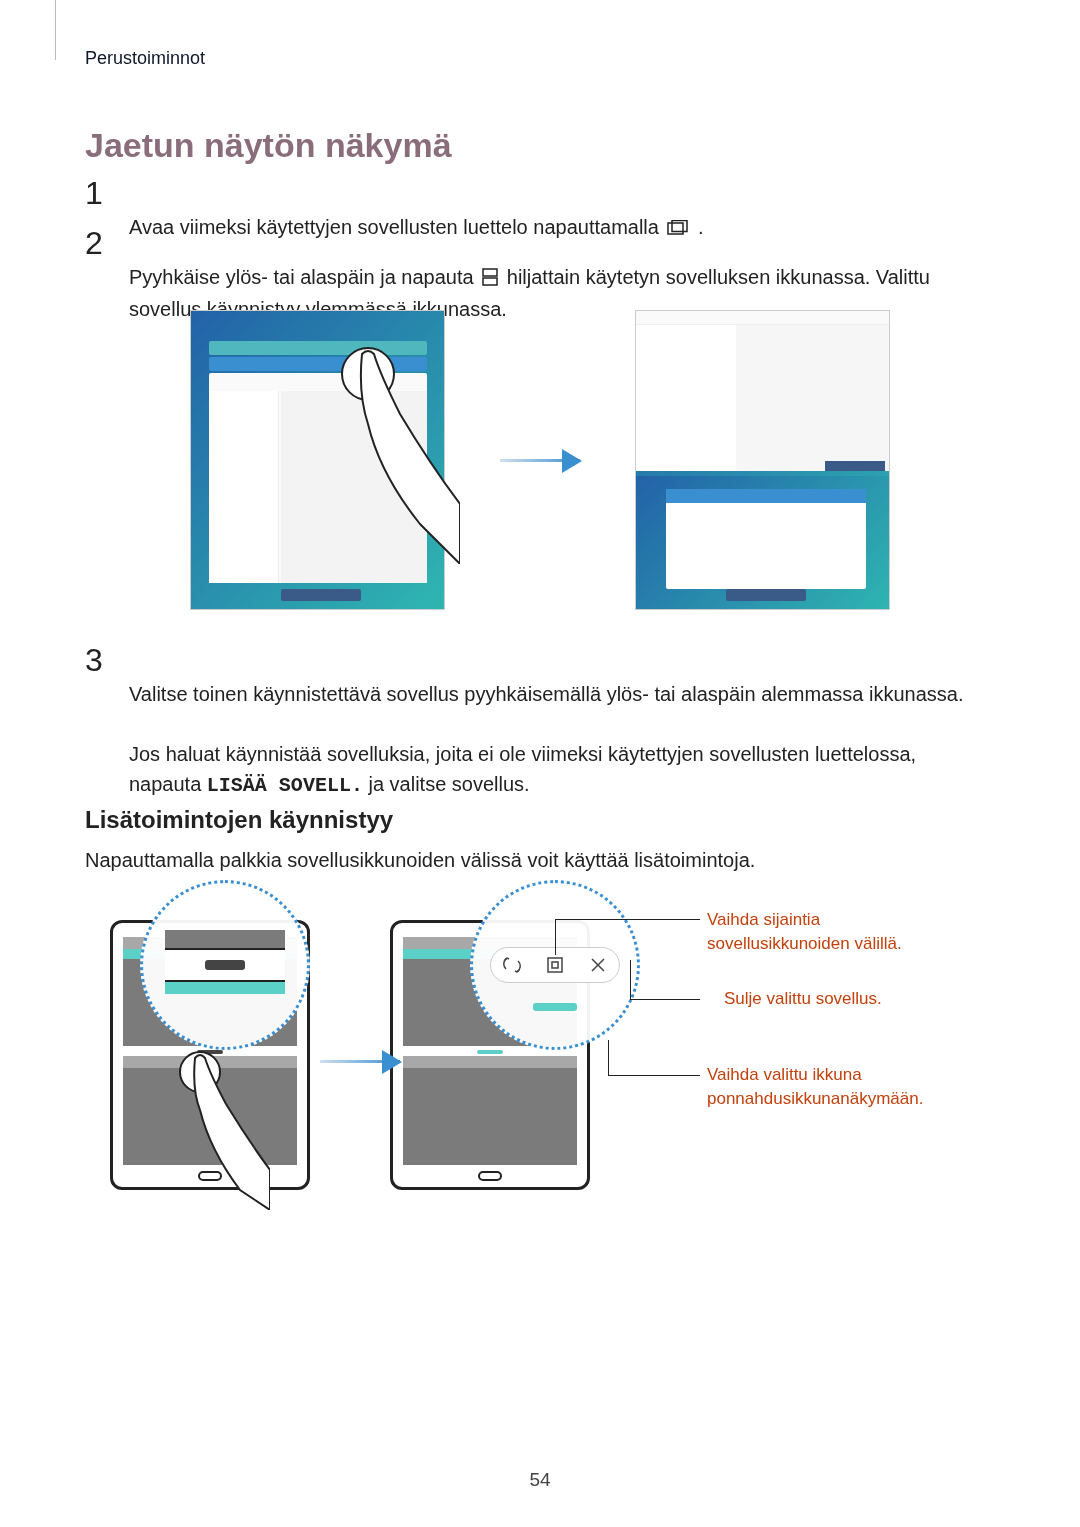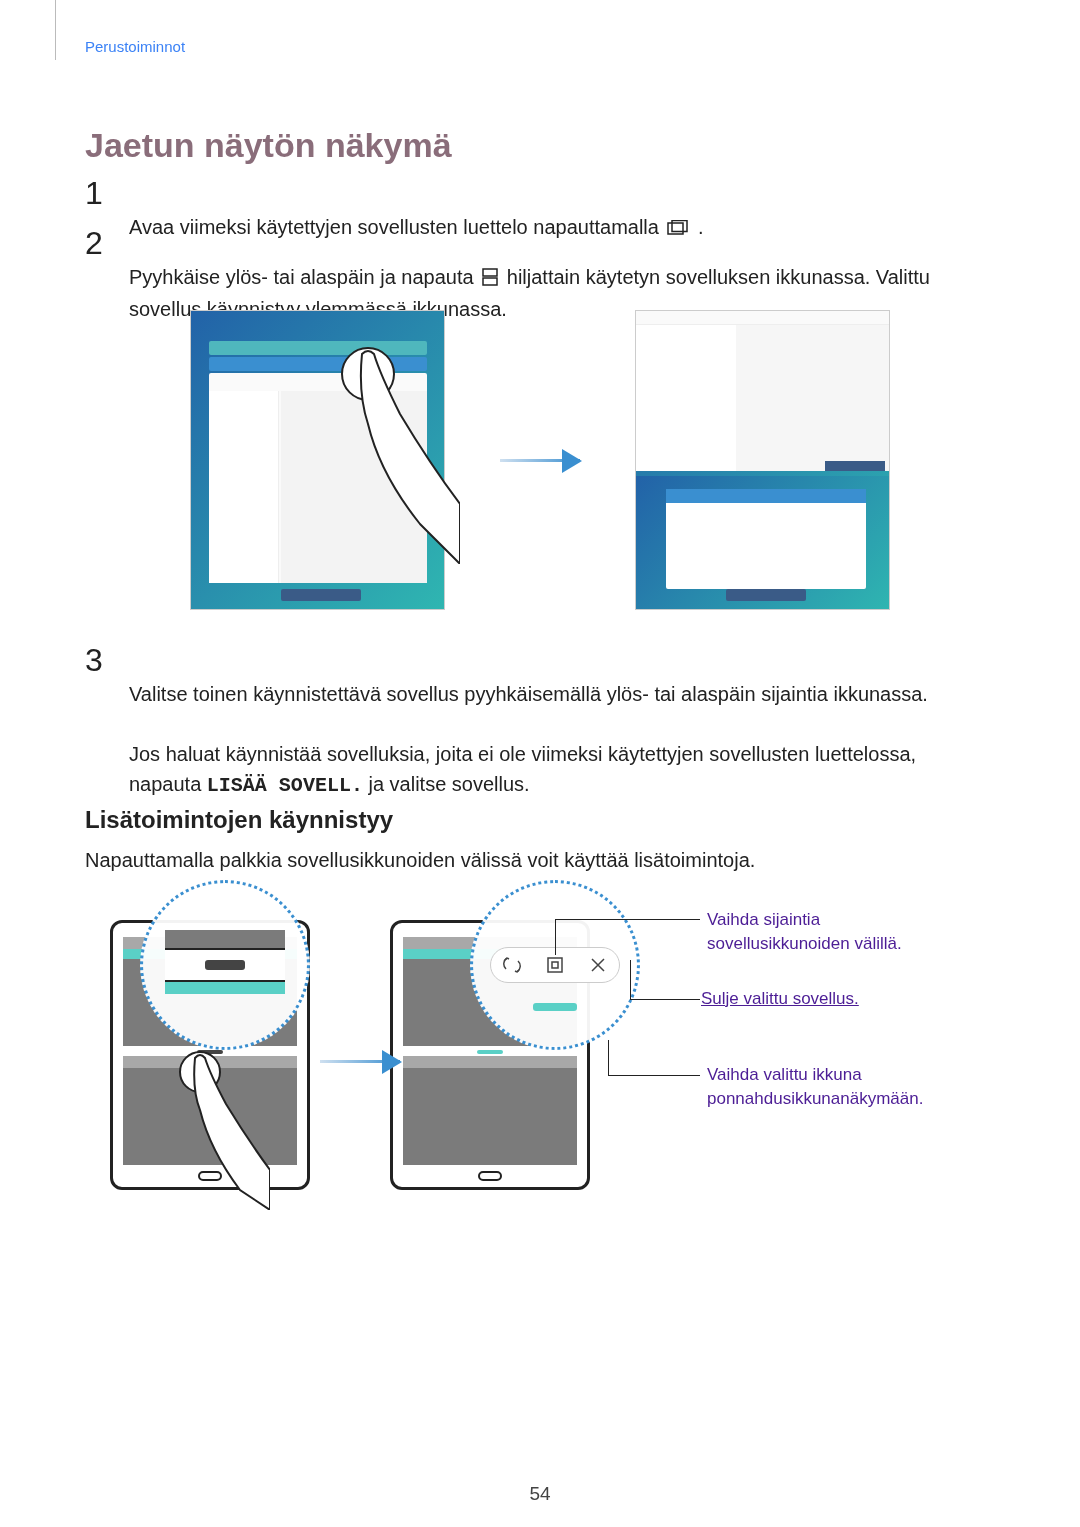--- a/index.html
+++ b/index.html
@@ -15,23 +15,23 @@
     position: absolute;
     left: 55px;
     top: 0;
     width: 1px;
     height: 60px;
     background: #bbb;
   }
   .breadcrumb {
     position: absolute;
     left: 85px;
-    top: 38px;
-    font-size: 15px;
-    color: #3b82f6;
+    top: 48px;
+    font-size: 18px;
+    color: #0f172a;
   }
   .section-title {
     position: absolute;
     left: 85px;
     top: 118px;
     font-size: 34px;
     font-weight: bold;
     color: #8a6d7a;
     margin-top: 8px;
   }
@@ -272,24 +272,24 @@
     top:-10px;
     border-left: 20px solid #3a8fd0;
     border-top: 12px solid transparent;
     border-bottom: 12px solid transparent;
   }
   
   .callout {
     position: absolute;
     font-size: 17px;
     line-height: 1.4;
-    color: #4c1d95;
+    color: #c2410c;
   }
   .callout-1 { left: 707px; top: 908px; width: 260px; }
-  .callout-2 { left: 701px; top: 987px; width: 260px; text-decoration: underline;}
+  .callout-2 { left: 724px; top: 987px; width: 260px;}
   .callout-3 { left: 707px; top: 1063px; width: 270px;}
   
   .callout-line {
     position: absolute;
     height: 1px;
     background: #222;
   }
   .cl-1 { left: 555px; top: 919px; width: 145px; }
   .cl-2 { left: 630px; top: 999px; width: 70px; }
   .cl-3 { left: 608px; top: 1075px; width: 92px; }
@@ -303,21 +303,21 @@
     top: 1050px;
     width: 100px;
     height: 160px;
     z-index: 6;
   }
   
   .page-num {
     position: absolute;
     left: 50%;
     transform: translateX(-50%);
-    bottom: 22px;
+    bottom: 36px;
     font-size: 19px;
     color: #444;
   }
 </style>
 </head>
 <body>
 
 <div class="page-left-line"></div>
 
 <div class="breadcrumb">Perustoiminnot</div>
@@ -380,21 +380,21 @@
 <div class="hand-finger">
   <svg viewBox="0 0 130 220" width="130" height="220">
     <ellipse cx="38" cy="30" rx="26" ry="26" fill="#fff" stroke="#222" stroke-width="2"></ellipse>
     <path d="M 32 10 Q 28 50 38 80 Q 50 130 90 180 L 130 220 L 130 160 Q 100 120 70 70 Q 50 30 44 10 Q 38 4 32 10 Z" fill="#fff" stroke="#222" stroke-width="2"></path>
   </svg>
 </div>
 
 <div class="step-row step-3">
   <span class="step-num">3</span>
   <span class="step-text">
-    <span>Valitse toinen käynnistettävä sovellus pyyhkäisemällä ylös- tai alaspäin sijaintia ikkunassa.</span>
+    <span>Valitse toinen käynnistettävä sovellus pyyhkäisemällä ylös- tai alaspäin alemmassa ikkunassa.</span>
     <br><br>
     <span>Jos haluat käynnistää sovelluksia, joita ei ole viimeksi käytettyjen sovellusten luettelossa, napauta </span>
     <span class="bold">LISÄÄ SOVELL.</span>
     <span> ja valitse sovellus.</span>
   </span>
 </div>
 
 <h3 class="sub-title">Lisätoimintojen käynnistyy</h3>
 <p class="sub-para">Napauttamalla palkkia sovellusikkunoiden välissä voit käyttää lisätoimintoja.</p>
 

